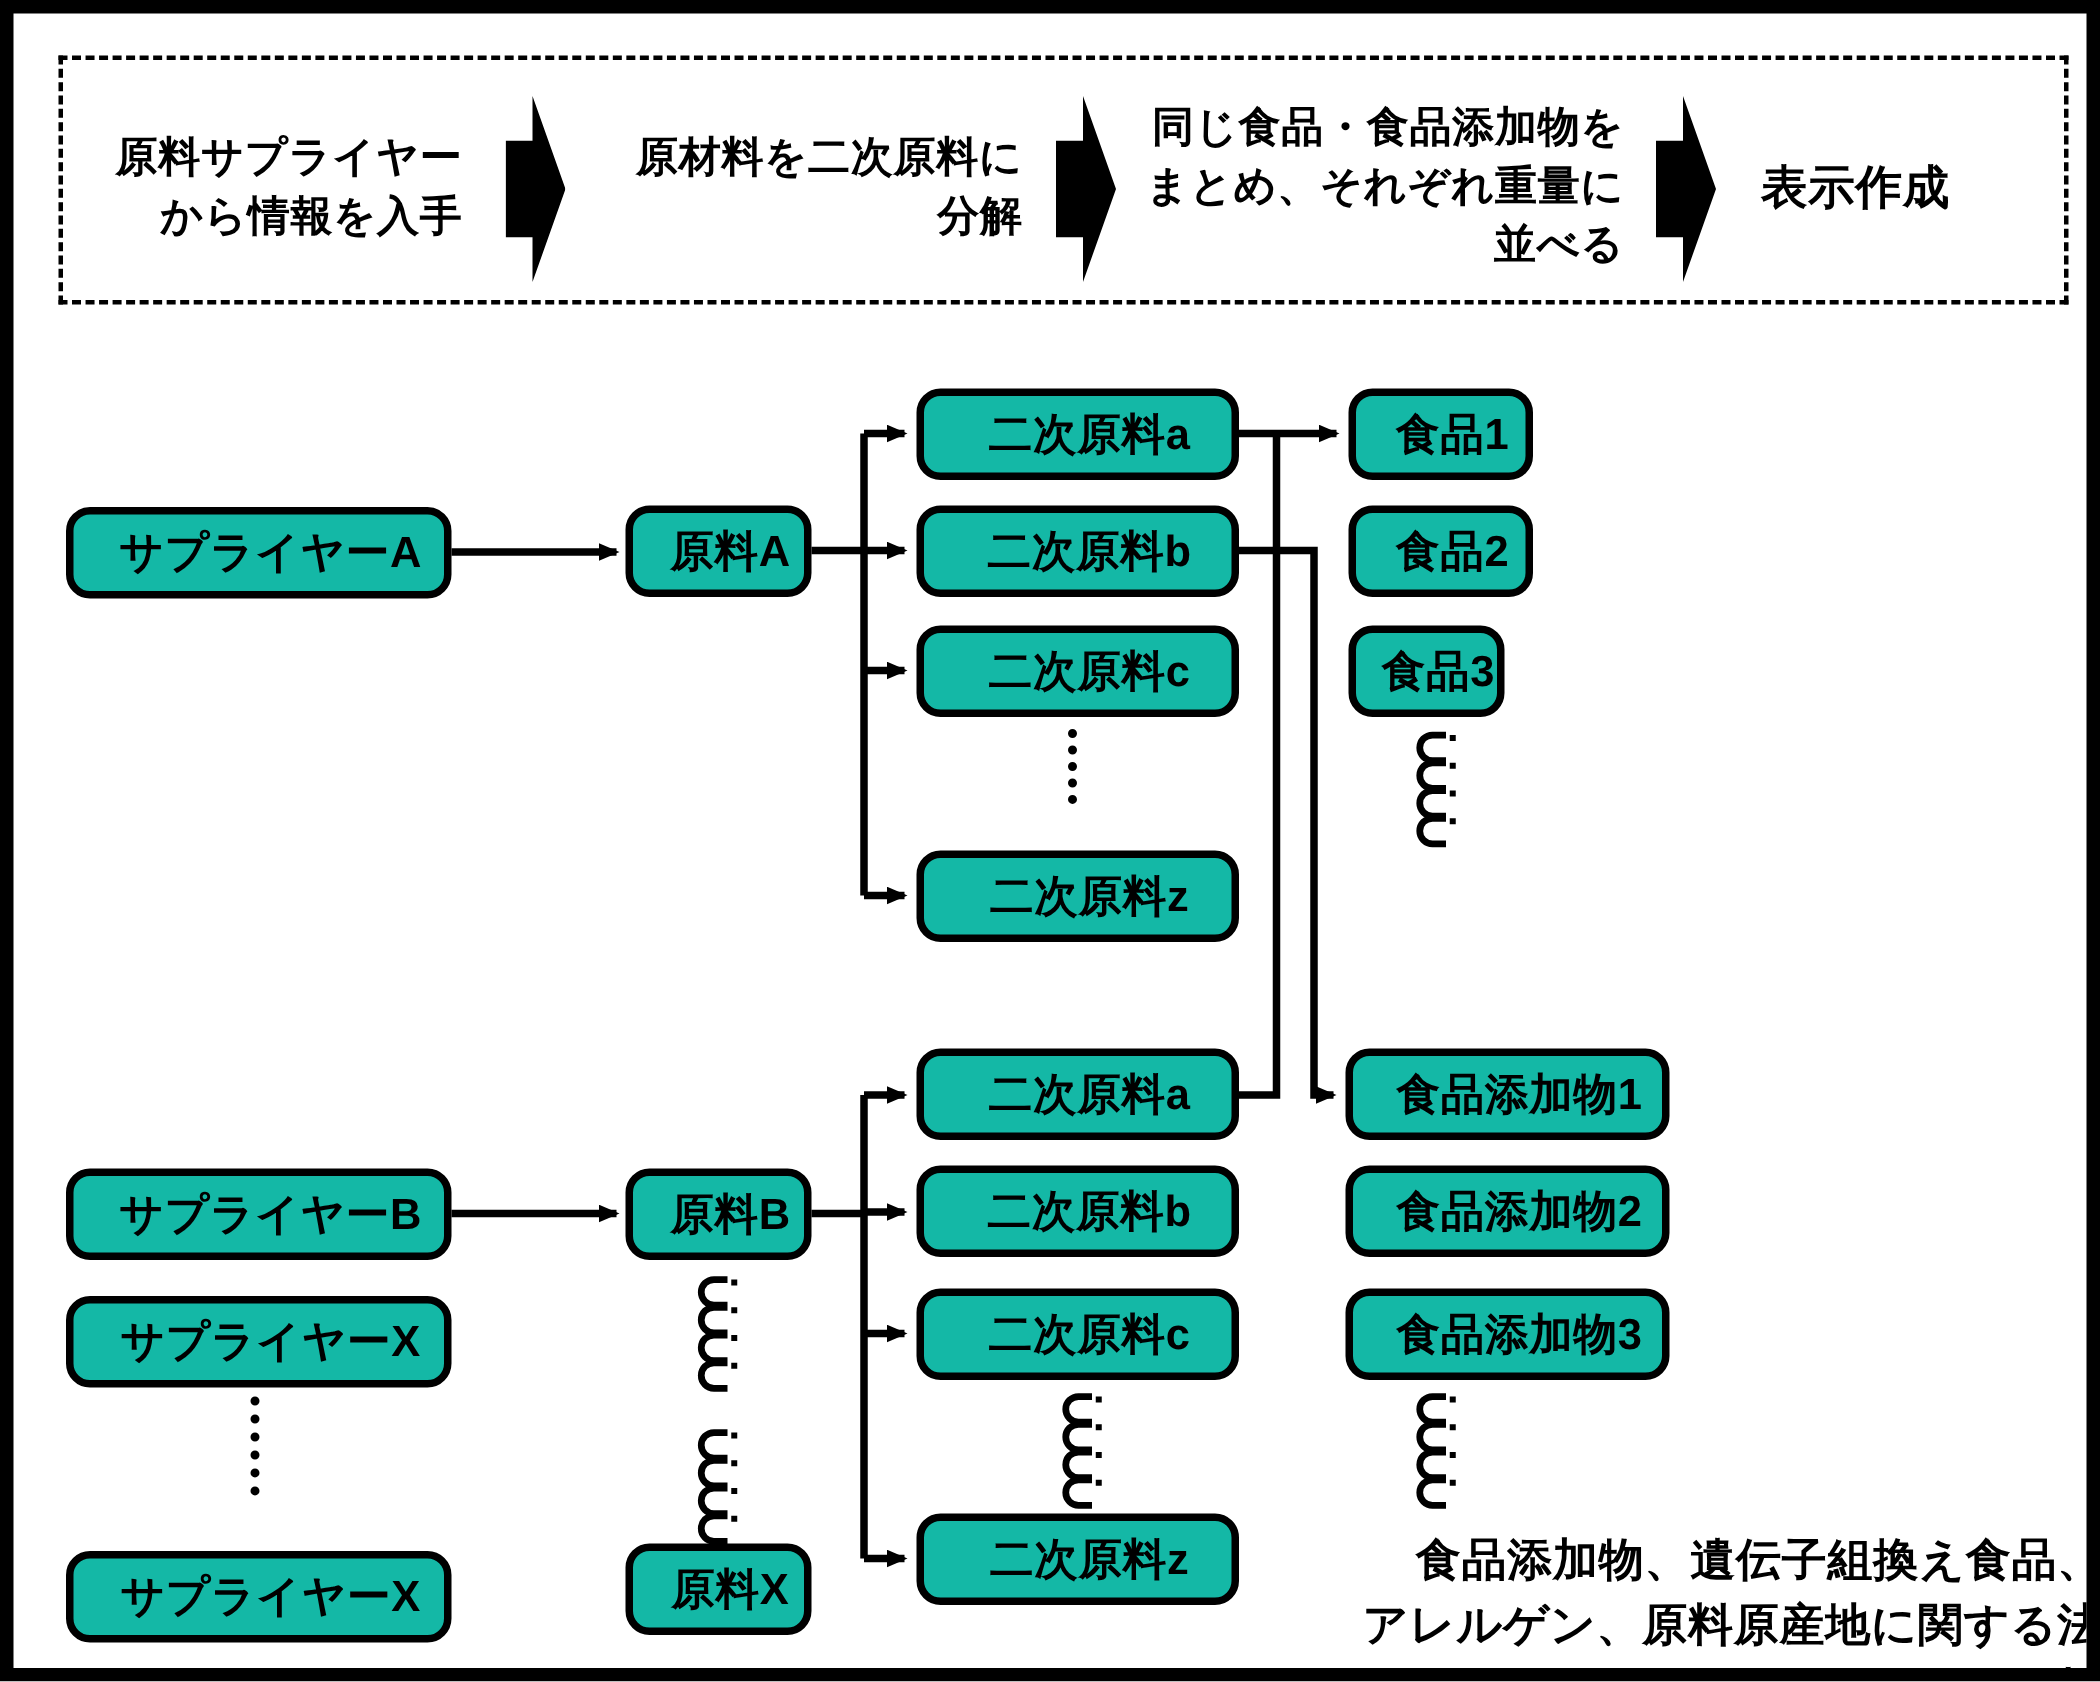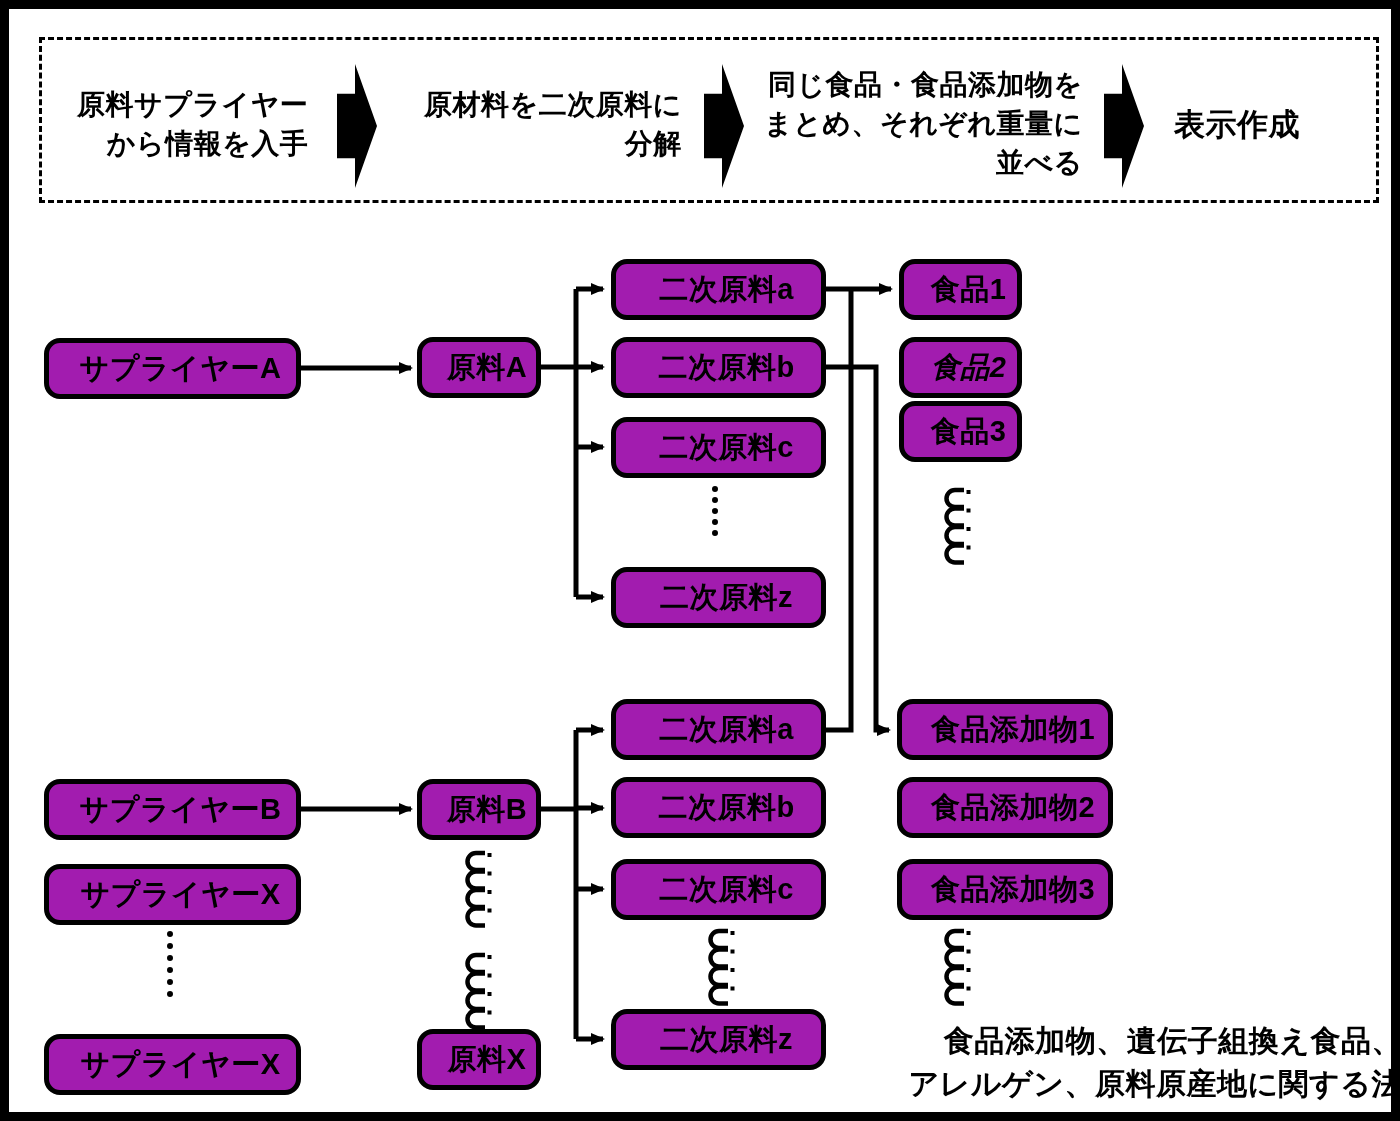--- a/index.html
+++ b/index.html
@@ -18,21 +18,21 @@
     position:absolute;font-weight:bold;font-size:28px;line-height:39px;
     white-space:pre-line;letter-spacing:0.5px;
   }
   .block-arrow{
     position:absolute;width:40px;height:124px;background:#000;
     clip-path:polygon(0 24%,45% 24%,45% 0,100% 50%,45% 100%,45% 76%,0 76%);
   }
   
   .node{
     position:absolute;box-sizing:border-box;border:5px solid #000;
-    border-radius:16px;background:#a21caf;
+    border-radius:16px;background:#14b8a6;
     display:flex;align-items:center;justify-content:center;
     font-weight:bold;font-size:29px;letter-spacing:0.5px;padding-left:16px;
   }
   .svgwrap{position:absolute;left:0;top:0;width:1400px;height:1121px;pointer-events:none;}
   .vdots{
     position:absolute;width:0;border-left:6px dotted #000;
   }
   .squiggle{position:absolute;}
   .note{
     position:absolute;left:888px;top:1010px;width:505px;
@@ -118,22 +118,22 @@
   <div class="node" style="left:602px;top:690px;width:215px;height:61px;">二次原料a</div>
   <div class="node" style="left:602px;top:768px;width:215px;height:61px;">二次原料b</div>
   <div class="node" style="left:602px;top:850px;width:215px;height:61px;">二次原料c</div>
   <svg class="squiggle" style="left:695px;top:918px;" width="34" height="80" viewBox="0 0 34 80">
     <path d="M24 4 h-9 a8.5 8.5 0 0 0 0 17 h9 M24 22.5 h-9 a8.5 8.5 0 0 0 0 17 h9 M24 41 h-9 a8.5 8.5 0 0 0 0 17 h9 M24 59.5 h-9 a8.5 8.5 0 0 0 0 17 h9" stroke="#000" stroke-width="4.5" fill="none"></path>
     <line x1="28.5" y1="4" x2="28.5" y2="78" stroke="#000" stroke-width="4" stroke-dasharray="4 14.5"></line>
   </svg>
   <div class="node" style="left:602px;top:1000px;width:215px;height:61px;">二次原料z</div>
 
   <div class="node" style="left:890px;top:250px;width:123px;height:61px;">食品1</div>
-  <div class="node" style="left:890px;top:328px;width:123px;height:61px;font-style:italic;">食品2</div>
-  <div class="node" style="left:890px;top:392px;width:123px;height:61px;">食品3</div>
+  <div class="node" style="left:890px;top:328px;width:123px;height:61px;">食品2</div>
+  <div class="node" style="left:890px;top:408px;width:104px;height:61px;">食品3</div>
   <svg class="squiggle" style="left:931px;top:477px;" width="34" height="80" viewBox="0 0 34 80">
     <path d="M24 4 h-9 a8.5 8.5 0 0 0 0 17 h9 M24 22.5 h-9 a8.5 8.5 0 0 0 0 17 h9 M24 41 h-9 a8.5 8.5 0 0 0 0 17 h9 M24 59.5 h-9 a8.5 8.5 0 0 0 0 17 h9" stroke="#000" stroke-width="4.5" fill="none"></path>
     <line x1="28.5" y1="4" x2="28.5" y2="78" stroke="#000" stroke-width="4" stroke-dasharray="4 14.5"></line>
   </svg>
 
   <div class="node" style="left:888px;top:690px;width:216px;height:61px;">食品添加物1</div>
   <div class="node" style="left:888px;top:768px;width:216px;height:61px;">食品添加物2</div>
   <div class="node" style="left:888px;top:850px;width:216px;height:61px;">食品添加物3</div>
   <svg class="squiggle" style="left:931px;top:918px;" width="34" height="80" viewBox="0 0 34 80">
     <path d="M24 4 h-9 a8.5 8.5 0 0 0 0 17 h9 M24 22.5 h-9 a8.5 8.5 0 0 0 0 17 h9 M24 41 h-9 a8.5 8.5 0 0 0 0 17 h9 M24 59.5 h-9 a8.5 8.5 0 0 0 0 17 h9" stroke="#000" stroke-width="4.5" fill="none"></path>

